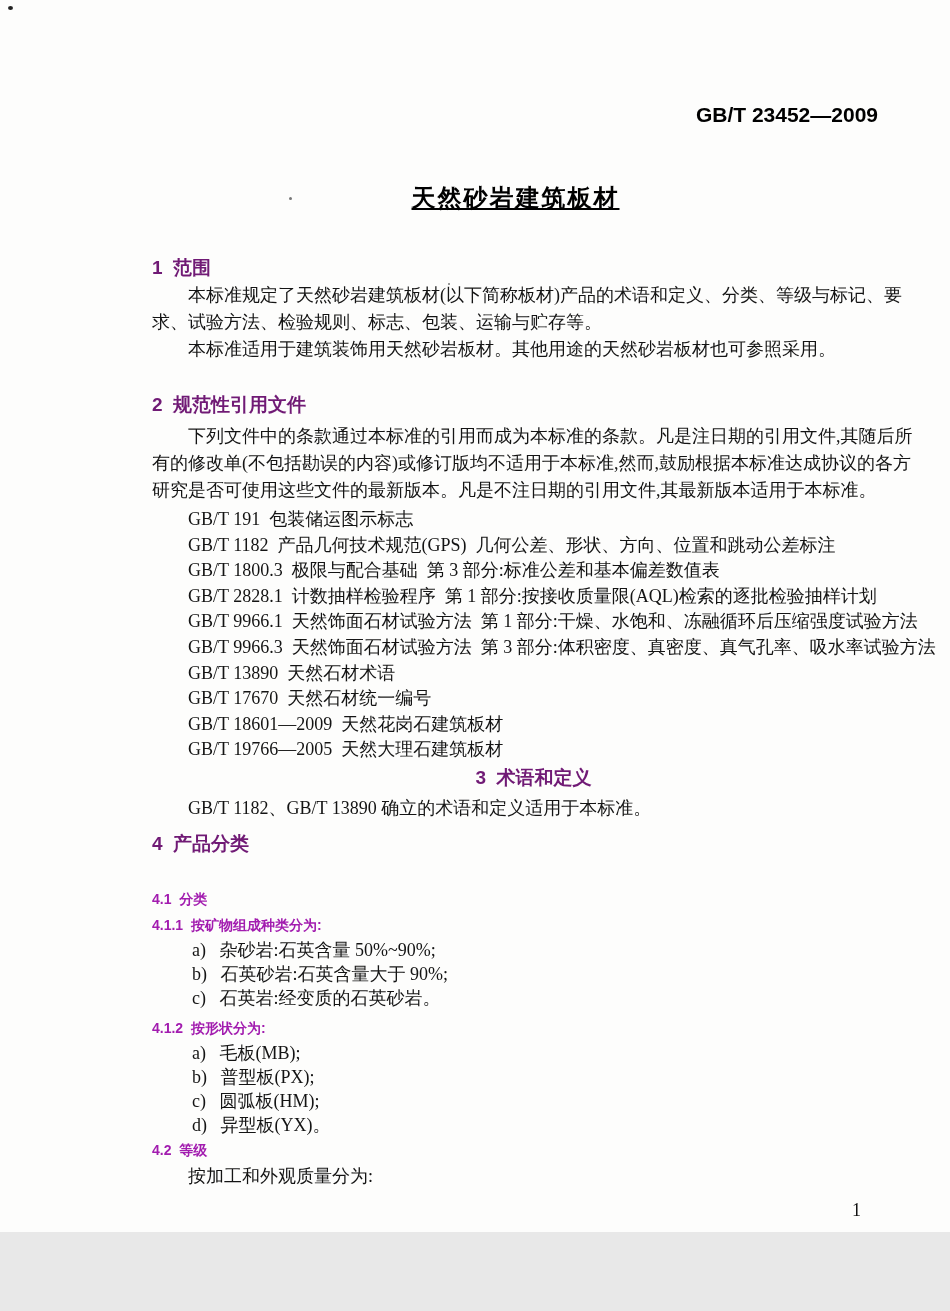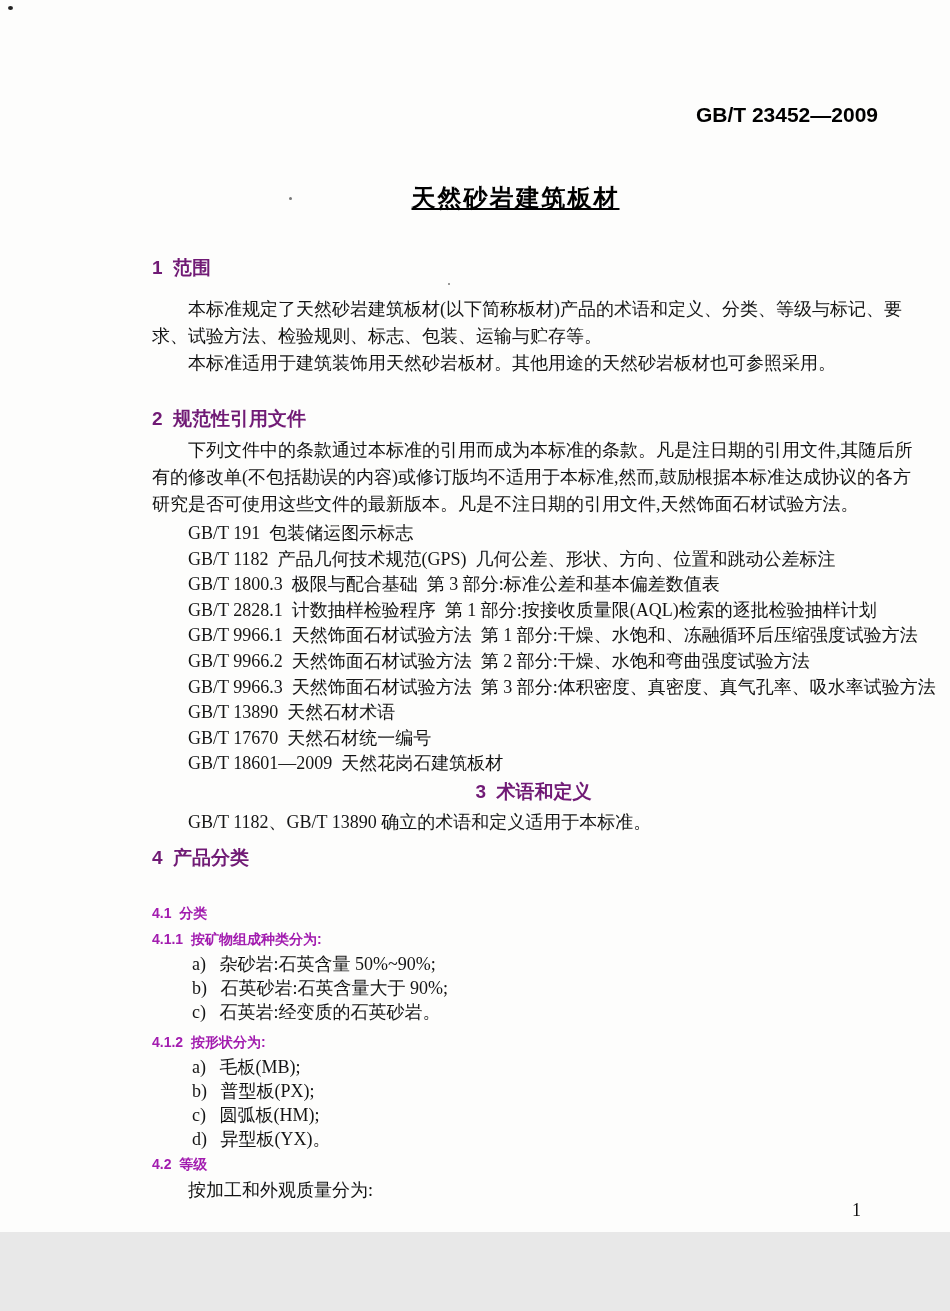--- a/index.html
+++ b/index.html
@@ -37,21 +37,21 @@
   }
   .sub-heading {
     font-family:"Liberation Sans", sans-serif;
     font-weight:bold; font-size:14px; line-height:26px;
     color:#a21caf; white-space:pre;
   }
   .para { white-space:pre-wrap; text-indent:36px; }
   .ref-list { margin:0; padding:0; }
   .ref-item { padding-left:36px; line-height:25.6px; white-space:pre; }
   .list-item { padding-left:40px; line-height:24px; white-space:pre; }
-  .mt14 { margin-top:14px; }
+  .mt14 { margin-top:0; }
   .mt10 { margin-top:28px; }
   .mt8  { margin-top:8px; }
   .mt5  { margin-top:5px; }
   .mt4  { margin-top:4px; }
   .mt3  { margin-top:3px; }
   .mt1  { margin-top:1px;text-align:center; }
   .page-number {
     position:absolute; top:1200px; left:852px;
     font-size:18px; color:#111;
   }
@@ -67,32 +67,32 @@
 
   <div class="doc-title">天然砂岩建筑板材</div>
 
   <div class="content">
 
     <div class="sec-heading">1  范围</div>
     <div class="para mt14">本标准规定了天然砂岩建筑板材(以下简称板材)产品的术语和定义、分类、等级与标记、要求、试验方法、检验规则、标志、包装、运输与贮存等。</div>
     <div class="para">本标准适用于建筑装饰用天然砂岩板材。其他用途的天然砂岩板材也可参照采用。</div>
 
     <div class="sec-heading mt10">2  规范性引用文件</div>
-    <div class="para mt4">下列文件中的条款通过本标准的引用而成为本标准的条款。凡是注日期的引用文件,其随后所有的修改单(不包括勘误的内容)或修订版均不适用于本标准,然而,鼓励根据本标准达成协议的各方研究是否可使用这些文件的最新版本。凡是不注日期的引用文件,天然饰面石材试验方法。</div>
+    <div class="para mt4">下列文件中的条款通过本标准的引用而成为本标准的条款。凡是注日期的引用文件,其随后所有的修改单(不包括勘误的内容)或修订版均不适用于本标准,然而,鼓励根据本标准达成协议的各方研究是否可使用这些文件的最新版本。凡是不注日期的引用文件,其最新版本适用于本标准。</div>
     <div class="ref-list mt3">
       <div class="ref-item">GB/T 191  包装储运图示标志</div>
       <div class="ref-item">GB/T 1182  产品几何技术规范(GPS)  几何公差、形状、方向、位置和跳动公差标注</div>
       <div class="ref-item">GB/T 1800.3  极限与配合基础  第 3 部分:标准公差和基本偏差数值表</div>
       <div class="ref-item">GB/T 2828.1  计数抽样检验程序  第 1 部分:按接收质量限(AQL)检索的逐批检验抽样计划</div>
       <div class="ref-item">GB/T 9966.1  天然饰面石材试验方法  第 1 部分:干燥、水饱和、冻融循环后压缩强度试验方法</div>
-      <div class="ref-item">GB/T 9966.2  天然饰面石材试验方法  第 2 部分:干燥、水饱和弯曲强度试验方法</div>
       <div class="ref-item">GB/T 9966.3  天然饰面石材试验方法  第 3 部分:体积密度、真密度、真气孔率、吸水率试验方法</div>
       <div class="ref-item">GB/T 13890  天然石材术语</div>
       <div class="ref-item">GB/T 17670  天然石材统一编号</div>
       <div class="ref-item">GB/T 18601—2009  天然花岗石建筑板材</div>
+      <div class="ref-item">GB/T 19766—2005  天然大理石建筑板材</div>
     </div>
 
     <div class="sec-heading mt1">3  术语和定义</div>
     <div class="para mt3">GB/T 1182、GB/T 13890 确立的术语和定义适用于本标准。</div>
 
     <div class="sec-heading mt8">4  产品分类</div>
 
     <div class="sub-heading mt10">4.1  分类</div>
 
     <div class="sub-heading">4.1.1  按矿物组成种类分为:</div>

